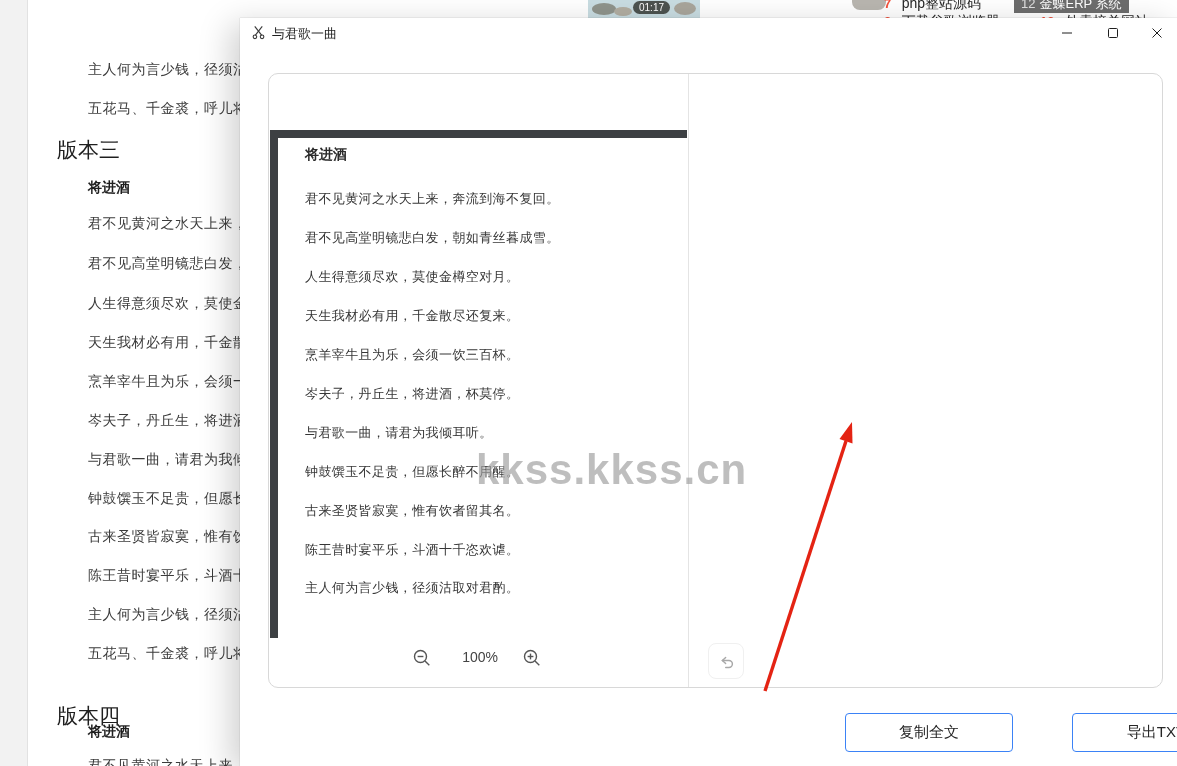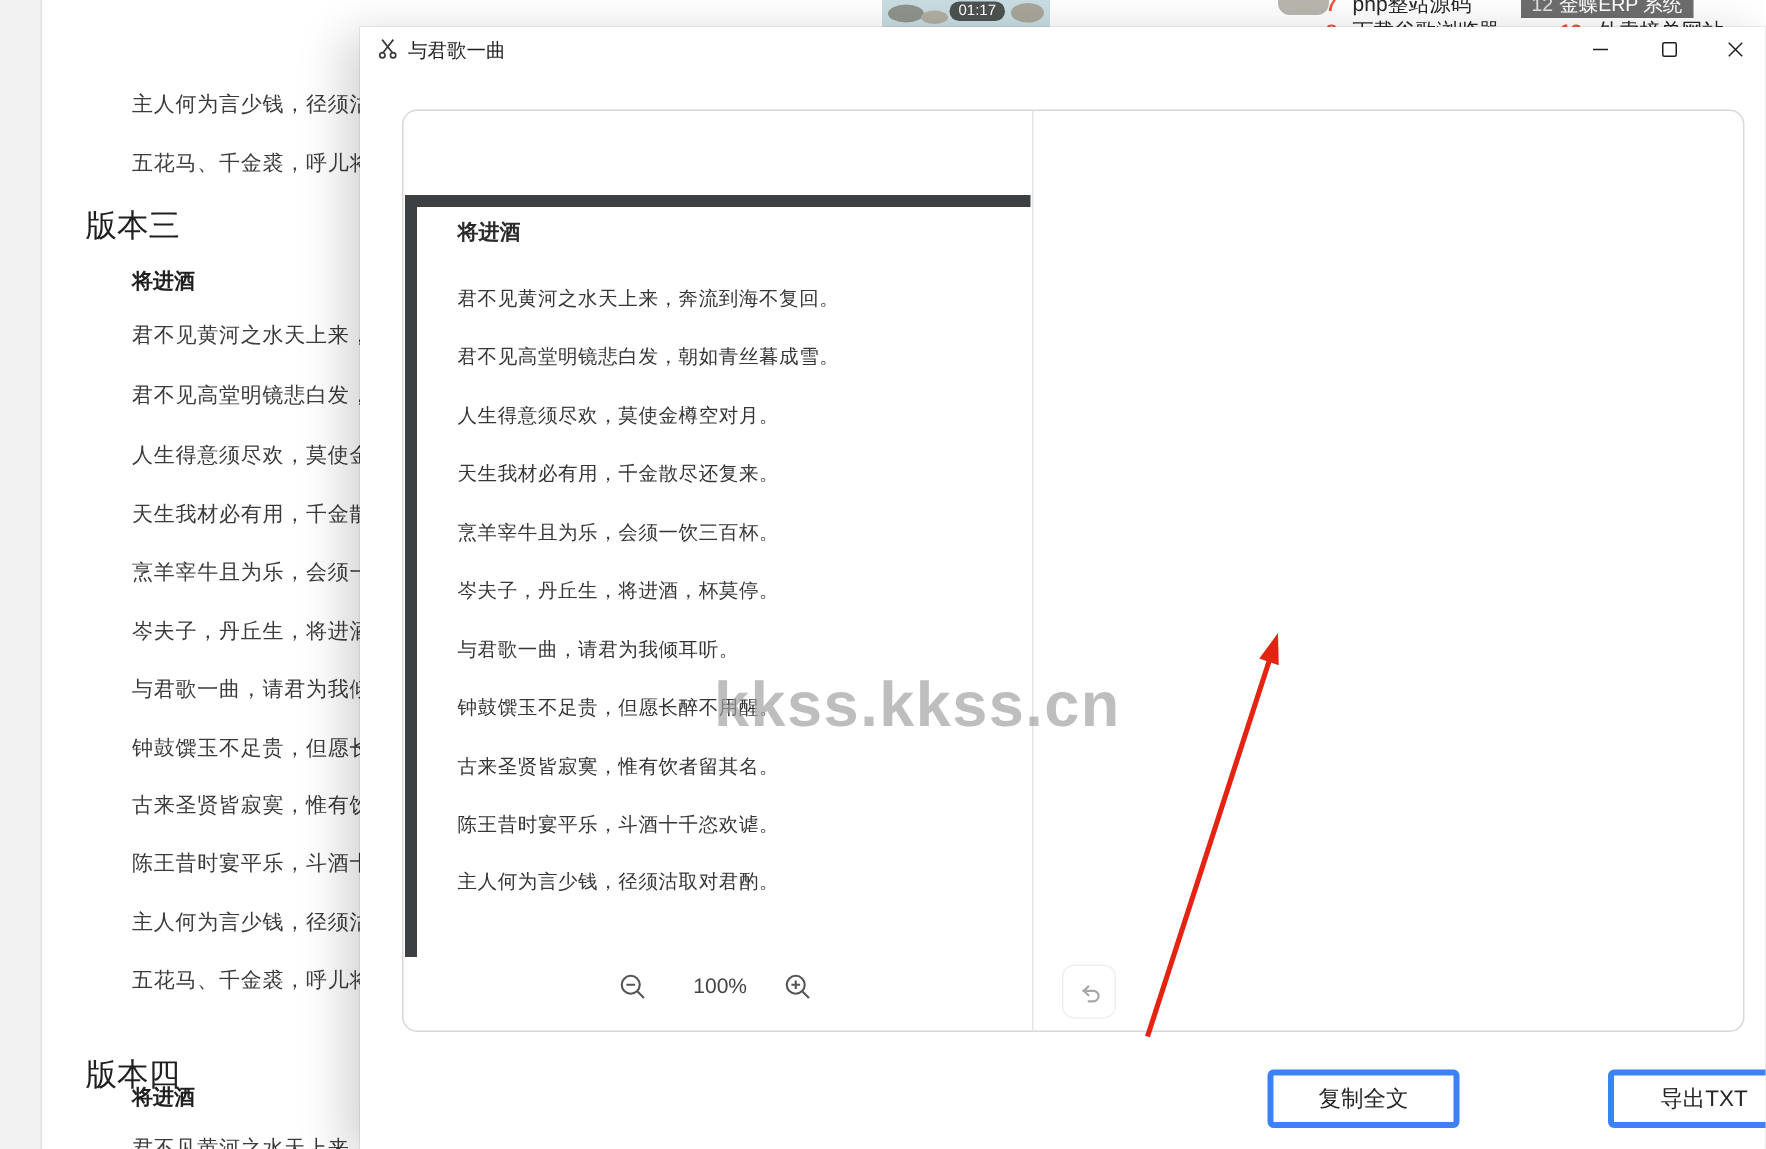--- a/index.html
+++ b/index.html
@@ -45,21 +45,21 @@
   .ocr-text{left:712px;top:104px;width:437px;font-size:20px;line-height:30px;letter-spacing:1.4px;
     color:#262626;text-align:justify;z-index:12;}
   .cursor{display:inline-block;width:1.5px;height:23px;background:#2b2b2b;vertical-align:-4px;margin-left:7px;}
   .undo-btn{left:708px;top:643px;width:34px;height:34px;border:1px solid #f0f0f0;border-radius:8px;
     background:#fff;display:flex;align-items:center;justify-content:center;z-index:12;}
 
   .watermark{left:476px;top:446px;font-size:42px;font-weight:bold;color:#a0a0a0;opacity:.68;
     letter-spacing:1px;z-index:14;pointer-events:none;white-space:nowrap;}
   .arrow-svg{left:0;top:0;width:1177px;height:766px;z-index:15;pointer-events:none;}
 
-  .action-btn{top:713px;width:128px;height:39px;border:4px solid #3b82f6;border-radius:4px;background:#fff;
+  .action-btn{top:713px;width:168px;height:39px;border:1px solid #3b82f6;border-radius:4px;background:#fff;
     display:flex;align-items:center;justify-content:center;font-size:15px;color:#262626;z-index:12;box-sizing:border-box;}
 </style>
 </head>
 <body>
 
 <div class="canvas">
 
   <div class="abs bg-strip"></div>
 
   <div class="abs bg-line" style="top:61px">主人何为言少钱，径须沽取对君酌。</div>

